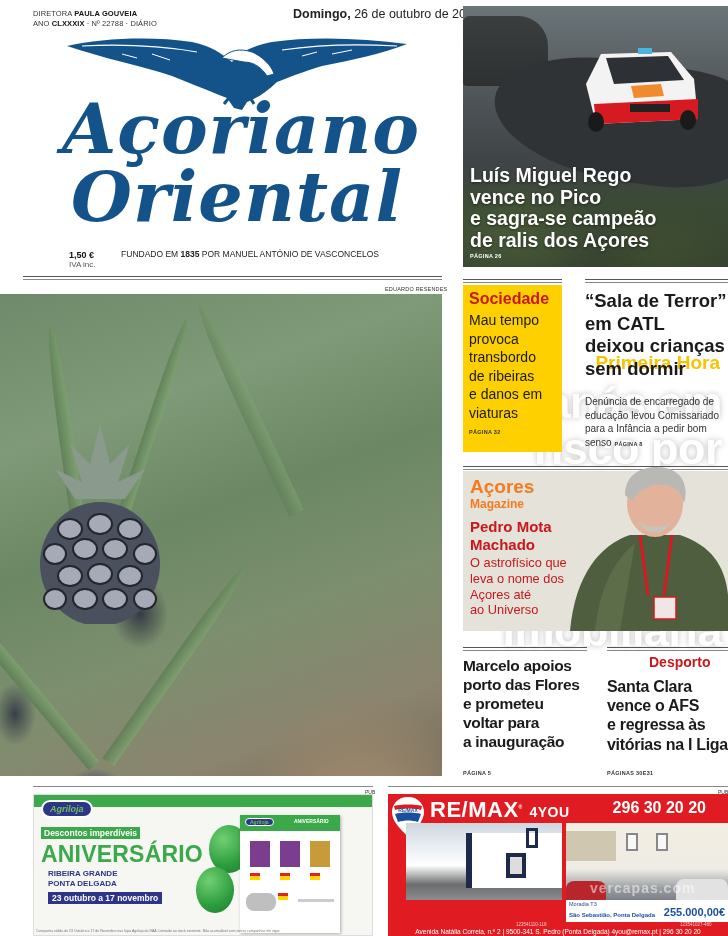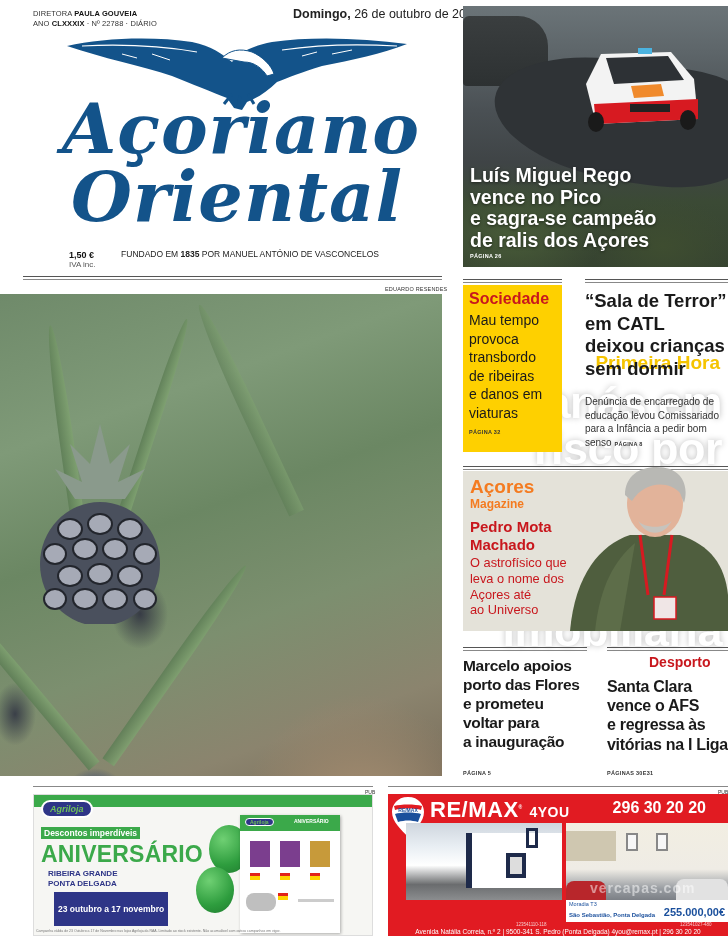--- a/index.html
+++ b/index.html
@@ -94,21 +94,21 @@
   
   .rule-ad { height: 1px; background: #888; }
   .pub { font-size: 5px; color: #333; }
 
   .agri { left: 33px; top: 794px; width: 340px; height: 142px; background: #f6f6f3; overflow: hidden; border: 1px solid #ddd; }
   .agri-top { position: absolute; left: 0; top: 0; width: 100%; height: 12px; background: #3ba94a; }
   .agri-logo { position: absolute; left: 7px; top: 5px; padding: 2px 7px; background: #2e3587; border: 2px solid #fff; border-radius: 10px; font-size: 9px; font-weight: bold; color: #6fc05a; font-style: italic; }
   .agri-desc { position: absolute; left: 7px; top: 32px; padding: 1px 3px; background: #3ba94a; color: #fff; font-size: 8.5px; font-weight: bold; }
   .agri-anniv { position: absolute; left: 7px; top: 46px; font-size: 23px; font-weight: bold; color: #3ba94a; letter-spacing: 0.2px; }
   .agri-place { position: absolute; left: 14px; top: 74px; font-size: 8px; line-height: 10px; color: #2e3587; font-weight: bold; }
-  .agri-dates { position: absolute; left: 20px; top: 97px; padding: 12px 4px; background: #2e3587; color: #fff; font-size: 8.5px; font-weight: bold; }
+  .agri-dates { position: absolute; left: 14px; top: 97px; padding: 1px 4px; background: #2e3587; color: #fff; font-size: 8.5px; font-weight: bold; }
   .agri-fine { position: absolute; left: 2px; bottom: 2px; width: 336px; font-size: 3.5px; color: #777; white-space: nowrap; overflow: hidden; }
   .balloon { position: absolute; border-radius: 50%; background: radial-gradient(circle at 35% 30%, #6fd073, #2e9d3e 60%, #1f7a2e); }
   .flyer { position: absolute; left: 206px; top: 20px; width: 100px; height: 118px; background: #fff; box-shadow: 1px 1px 3px rgba(0,0,0,0.3); }
   .flyer-head { position: absolute; left: 0; top: 0; width: 100%; height: 16px; background: #3ba94a; }
   .flyer-logo { position: absolute; left: 5px; top: 3px; padding: 0 4px; background: #2e3587; border: 1px solid #fff; border-radius: 6px; font-size: 5px; color: #6fc05a; font-weight: bold; }
   .flyer-title { position: absolute; left: 54px; top: 3px; font-size: 5px; color: #fff; font-weight: bold; }
   .flyer-item { position: absolute; width: 20px; height: 26px; background: #7b3e8e; }
   .flyer-tag { position: absolute; width: 10px; height: 7px; background: #ffd400; border-top: 3px solid #e2231a; }
 
   .remax { left: 388px; top: 794px; width: 340px; height: 142px; background: #e11b22; overflow: hidden; }

